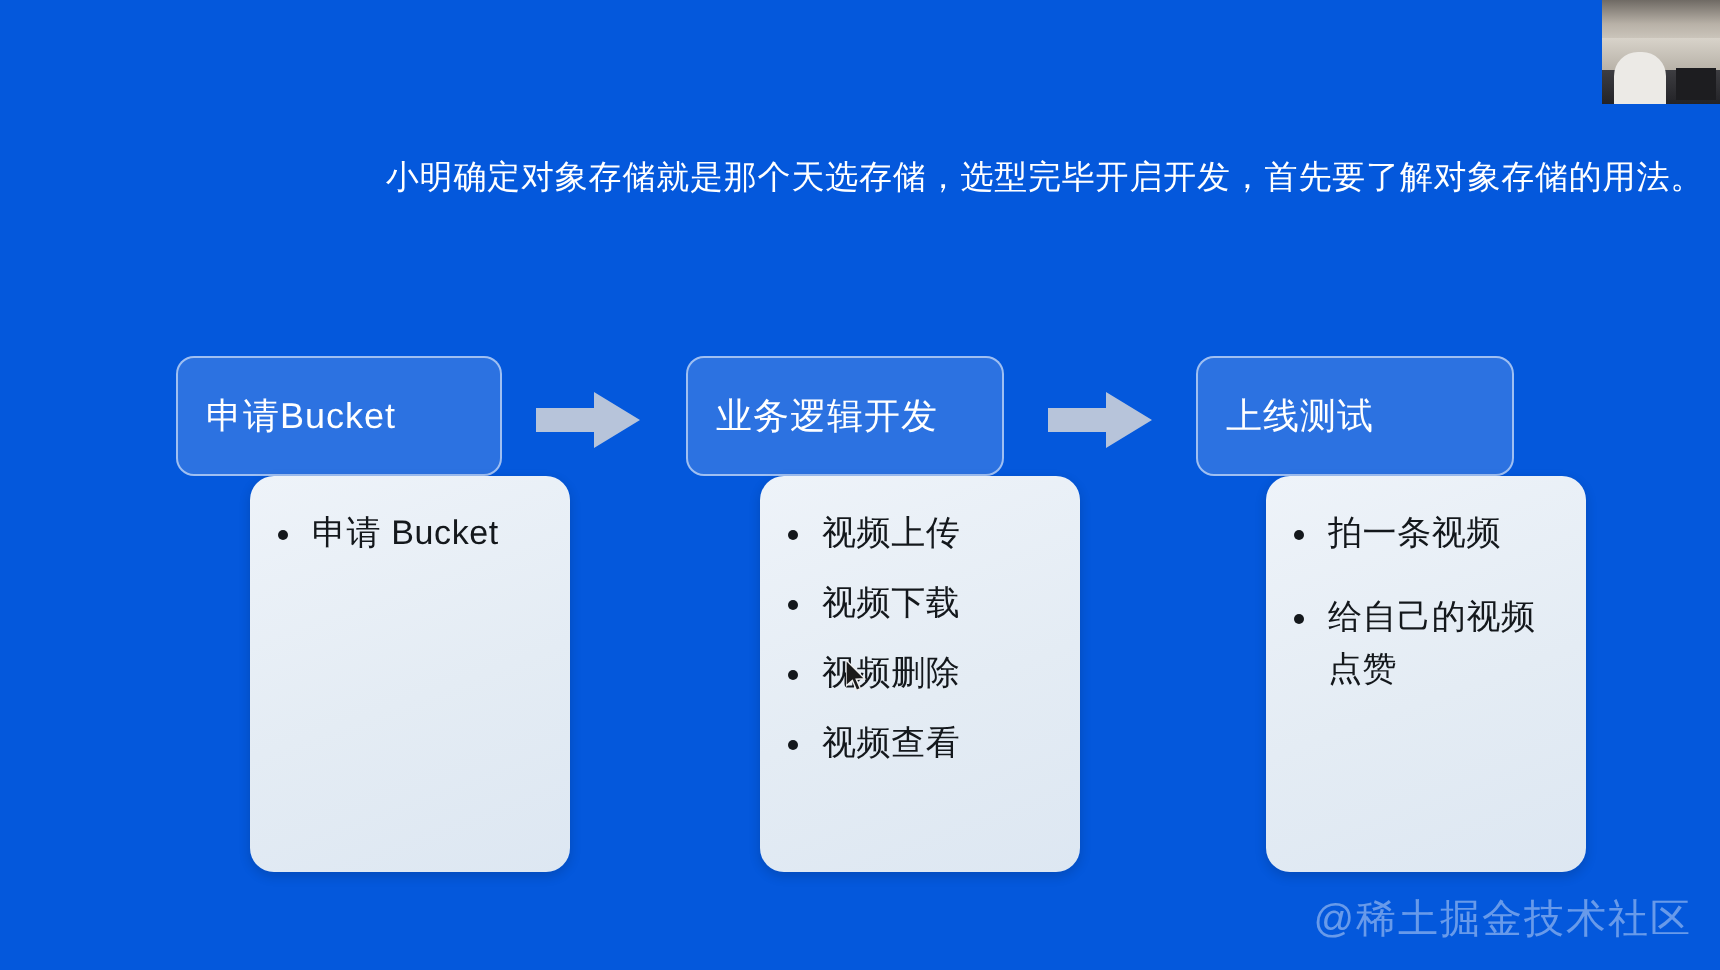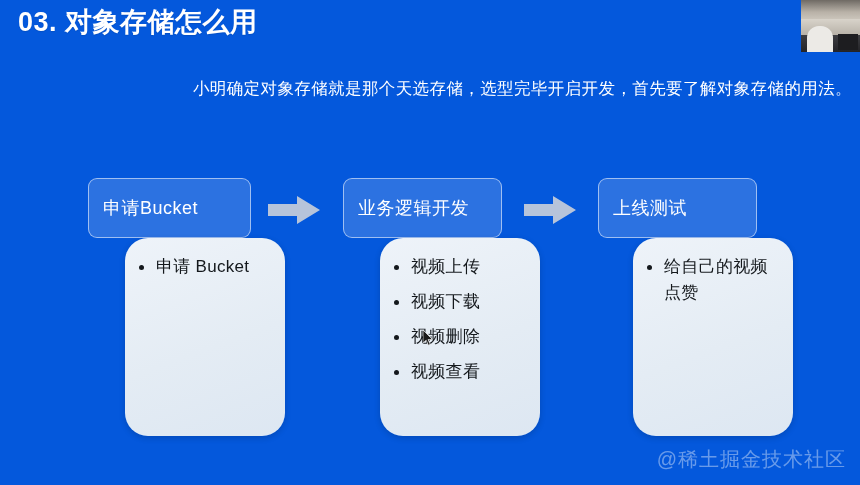--- a/index.html
+++ b/index.html
@@ -82,21 +82,21 @@
   .step-3 .step-header { width: 159px; }
 
   .step-body {
     position: absolute;
     top: 65px;
     left: 37px;
     box-sizing: border-box;
     width: 160px;
     height: 198px;
     background: linear-gradient(160deg, #eef3f9 0%, #e4ecf4 55%, #dde7f2 100%);
-    border-radius: 23px;
+    border-radius: 12px;
     box-shadow: 0 2px 6px rgba(0,0,0,0.16);
     padding: 16px 10px 10px 12px;
   }
   .step-3 .step-body { left: 35px; }
 
   .bullet-list {
     list-style: none;
     margin: 0;
     padding: 0;
   }
@@ -181,21 +181,20 @@
     top: 330px;
     width: 11px;
     height: 16px;
   }
 </style>
 </head>
 <body>
 
 <div id="slide">
 
-  <div id="title">03. 对象存储怎么用</div>
 
   <div id="subtitle">小明确定对象存储就是那个天选存储，选型完毕开启开发，首先要了解对象存储的用法。</div>
 
   <div id="flow">
 
     <div class="step step-1">
       <div class="step-header">申请Bucket</div>
       <div class="step-body">
         <ul class="bullet-list">
           <li>申请 Bucket</li>
@@ -224,20 +223,21 @@
     <div class="flow-arrow arrow-2">
       <svg viewBox="0 0 52 30" width="52" height="30" aria-hidden="true">
         <polygon points="0,9 29,9 29,1 52,15 29,29 29,21 0,21" fill="#b7c4da"></polygon>
       </svg>
     </div>
 
     <div class="step step-3">
       <div class="step-header">上线测试</div>
       <div class="step-body">
         <ul class="bullet-list">
+          <li>拍一条视频</li>
           <li>给自己的视频点赞</li>
         </ul>
       </div>
     </div>
 
   </div>
 
   <div id="watermark">@稀土掘金技术社区</div>
 
   <div id="webcam">

